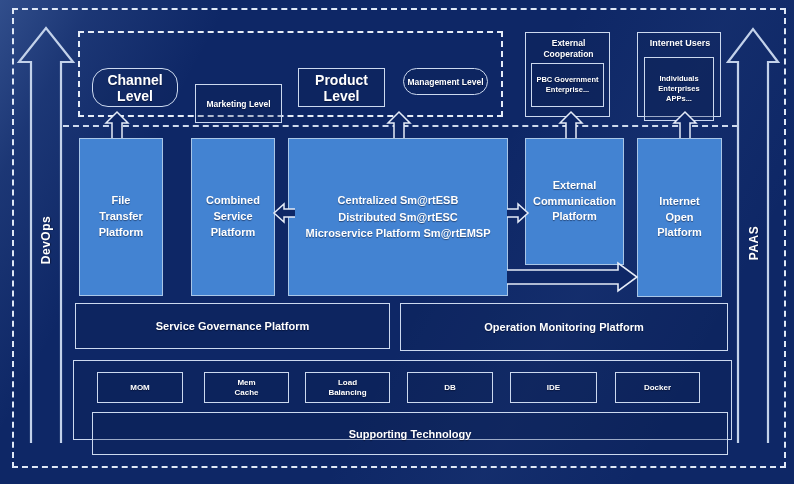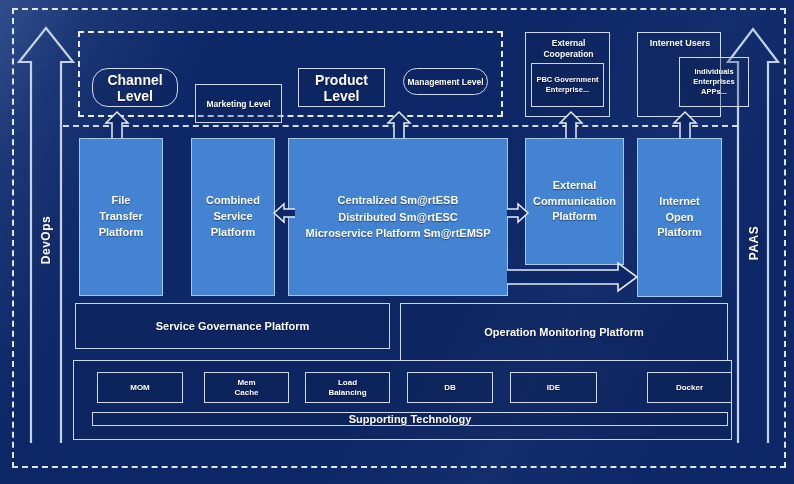--- a/index.html
+++ b/index.html
@@ -53,21 +53,21 @@
 
   <div class="abs darkbox z2" style="left:525px;top:32px;width:85px;height:85px;">
     <div class="abs txt" style="left:0;top:3px;width:85px;height:26px;font-size:8.5px;line-height:1.25;">External
 Cooperation</div>
     <div class="abs darkbox txt" style="left:5px;top:30px;width:73px;height:44px;font-size:7.5px;line-height:1.3;border-width:1.2px;">PBC Government
 Enterprise...</div>
   </div>
 
   <div class="abs darkbox z2" style="left:637px;top:32px;width:84px;height:85px;">
     <div class="abs txt" style="left:0;top:2px;width:84px;height:15px;font-size:9px;">Internet Users</div>
-    <div class="abs darkbox txt" style="left:6px;top:24px;width:70px;height:50px;font-size:7.5px;line-height:1.3;border-width:1.2px;margin-left:35px;">Individuals
+    <div class="abs darkbox txt" style="left:6px;top:24px;width:70px;height:64px;font-size:7.5px;line-height:1.3;border-width:1.2px;">Individuals
 Enterprises
 APPs...</div>
   </div>
 
   <div class="abs z1" style="left:63px;top:125px;width:675px;height:0;border-top:2px dashed #cdd9ec;"></div>
 
   <svg class="abs z3" style="left:105px;top:111px;" width="24" height="27">
     <polyline points="7,27 7,12 1,12 12,1 23,12 17,12 17,27" fill="#0e2766" stroke="#e5ecf8" stroke-width="1.5"></polyline>
   </svg>
   <svg class="abs z3" style="left:387px;top:111px;" width="24" height="27">
@@ -102,28 +102,28 @@
 
   <svg class="abs z3" style="left:506px;top:203px;" width="24" height="20">
     <polyline points="1,6 12,6 12,1 22,10 12,19 12,14 1,14" fill="#0e2766" stroke="#e5ecf8" stroke-width="1.5"></polyline>
   </svg>
 
   <svg class="abs z3" style="left:507px;top:261px;" width="132" height="32">
     <polyline points="0,9 111,9 111,2 130,16 111,30 111,23 0,23" fill="#0e2766" stroke="#e5ecf8" stroke-width="1.6"></polyline>
   </svg>
 
   <div class="abs darkbox txt z2" style="left:75px;top:303px;width:315px;height:46px;font-size:11px;">Service Governance Platform</div>
-  <div class="abs darkbox txt z2" style="left:400px;top:303px;width:328px;height:58px;font-size:11px;">Operation Monitoring Platform</div>
+  <div class="abs darkbox txt z2" style="left:400px;top:303px;width:328px;height:48px;font-size:11px;">Operation Monitoring Platform</div>
 
   <div class="abs darkbox z2" style="left:73px;top:360px;width:659px;height:80px;"></div>
 
   <div class="abs darkbox txt z3" style="left:204px;top:372px;width:85px;height:31px;font-size:8px;line-height:1.25;border-width:1.2px;">Mem
 Cache</div>
   <div class="abs darkbox txt z3" style="left:97px;top:372px;width:86px;height:31px;font-size:8px;line-height:1.25;border-width:1.2px;">MOM</div>
   <div class="abs darkbox txt z3" style="left:305px;top:372px;width:85px;height:31px;font-size:8px;line-height:1.25;border-width:1.2px;">Load
 Balancing</div>
   <div class="abs darkbox txt z3" style="left:407px;top:372px;width:86px;height:31px;font-size:8px;line-height:1.25;border-width:1.2px;">DB</div>
   <div class="abs darkbox txt z3" style="left:510px;top:372px;width:87px;height:31px;font-size:8px;line-height:1.25;border-width:1.2px;">IDE</div>
-  <div class="abs darkbox txt z3" style="left:647px;top:372px;width:85px;height:31px;font-size:8px;line-height:1.25;border-width:1.2px;">Docker</div>
+  <div class="abs darkbox txt z3" style="left:615px;top:372px;width:85px;height:31px;font-size:8px;line-height:1.25;border-width:1.2px;">Docker</div>
 
-  <div class="abs darkbox txt z3" style="left:92px;top:412px;width:636px;height:14px;font-size:11px;border-width:1.3px;">Supporting Technology</div>
+  <div class="abs darkbox txt z3" style="left:92px;top:412px;width:636px;height:43px;font-size:11px;border-width:1.3px;">Supporting Technology</div>
 
 </div>
 
 </body></html>

